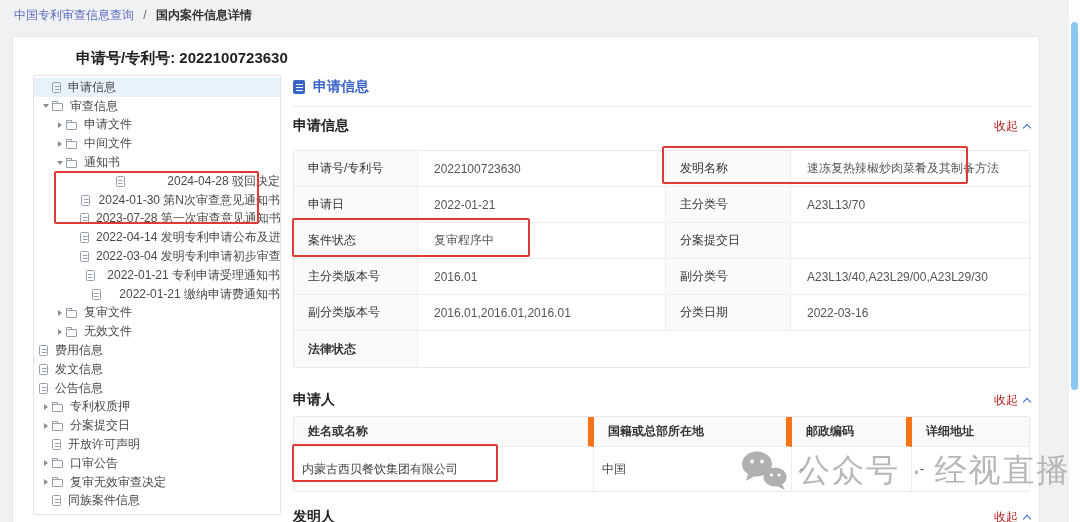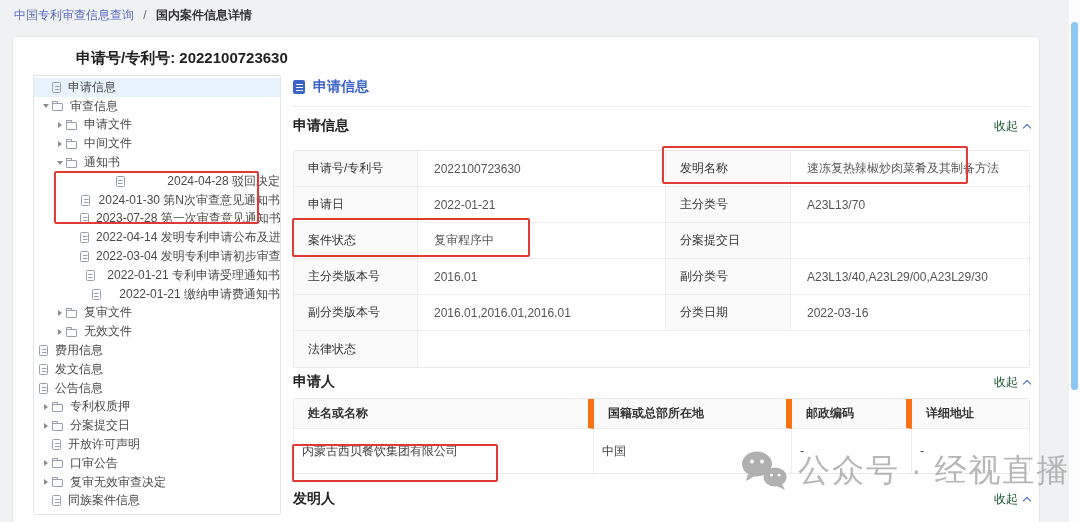--- a/index.html
+++ b/index.html
@@ -42,41 +42,41 @@
   
   .main { position:absolute; left:293px; top:76px; width:737px; }
   .panel-head { display:flex; align-items:center; height:22px; }
   .ic-doc { width:12px; height:14px; background:#3b64c9; border-radius:2px; position:relative; margin-right:8px; }
   .ic-doc::after { content:''; position:absolute; left:2.5px; top:3.5px; width:7px; height:1.5px; background:#fff;
     box-shadow:0 3px 0 #fff, 0 6px 0 #fff; }
   .panel-head .ph-label { color:#3b64c9; font-size:14px; font-weight:bold; }
   .divider { height:1px; background:#e8eaec; margin-top:8px; }
   .sec-head { display:flex; align-items:center; justify-content:space-between; height:20px; margin-top:9px; }
   .sec-title { font-size:14px; font-weight:bold; color:#222; }
-  .collapse { display:flex; align-items:center; color:#14532d; font-size:12px; cursor:pointer; }
+  .collapse { display:flex; align-items:center; color:#b91c1c; font-size:12px; cursor:pointer; }
   .collapse .chev { width:6px; height:6px; border:solid #3e68cf; border-width:1.5px 1.5px 0 0;
     transform:rotate(-45deg); margin-left:6px; margin-top:3px; }
   
   .tbl1 { margin-top:14px; display:grid; grid-template-columns:124px 248px 125px 1fr;
     border:1px solid #e9e9e9; border-radius:2px; }
   .tbl1 > div { height:36px; display:flex; align-items:center; border-bottom:1px solid #eceef0; font-size:12px; }
   .lbl { background:#fafafa; border-right:1px solid #eceef0; padding-left:14px; color:#333; }
   .val { padding-left:16px; color:#555; }
   .val.mid { border-right:1px solid #eceef0; }
-  .nbb { border-bottom:none !important; }
+  .nbb { border-bottom:none !important;font-weight:bold; }
   .span3 { grid-column:span 3; }
   
   .tbl2 { margin-top:6px; display:grid; grid-template-columns:300px 198px 120px 1fr;
     border:1px solid #e9e9e9; border-radius:3px; }
   .tbl2 .th { height:30px; background:#fafafa; font-weight:bold; color:#333; display:flex; align-items:center;
     padding-left:14px; border-bottom:1px solid #eceef0; border-right:6px solid #f97316; font-size:12px; }
   .tbl2 .td { height:44px; display:flex; align-items:center; padding-left:8px; color:#444;
     border-right:1px solid #eceef0; font-size:12px; }
   .tbl2 .nbr { border-right:none; }
-  .sec-head.mt18 { margin-top:4px; }
+  .sec-head.mt18 { margin-top:22px; }
   .sec-head.mt15 { margin-top:15px;gap:48px; }
   
   .redbox { position:absolute; border:2px solid #e03a34; border-radius:2px; pointer-events:none; z-index:5; }
   #rb-sidebar   { left:54px;  top:171px; width:205px; height:53px; }
   #rb-invention { left:662px; top:146px; width:306px; height:38px; }
   #rb-status    { left:292px; top:218px; width:238px; height:39px; }
   #rb-applicant { left:292px; top:444px; width:206px; height:38px; }
   
   .watermark { position:absolute; left:738px; top:448px; display:flex; align-items:center; z-index:6;
     opacity:0.8; pointer-events:none; }

